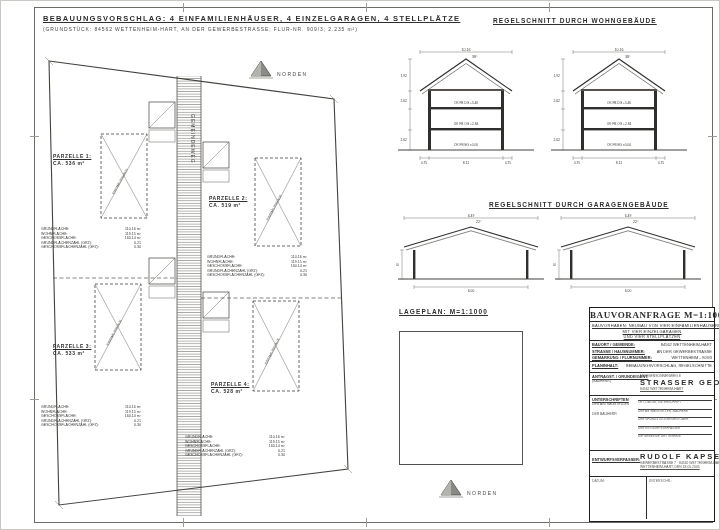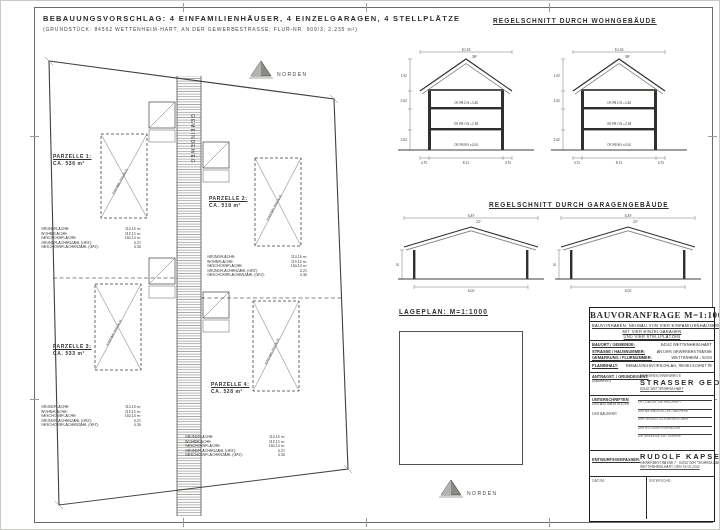--- a/index.html
+++ b/index.html
@@ -4,21 +4,21 @@
 <style>
   html,body{margin:0;padding:0;background:#d9d9d6;}
   #sheet{
     position:relative;width:720px;height:530px;background:#ffffff;
     font-family:"Liberation Sans",sans-serif;color:#2f2f2f;overflow:hidden;
     border:1px solid #c8c8c4;box-sizing:border-box;
   }
   .abs{position:absolute;}
   .frame{position:absolute;left:33px;top:6px;right:6px;bottom:6px;border:1px solid #6a6a66;}
   .tick{position:absolute;background:#9a9a96;}
-  .sheet-title{font-size:7.5px;font-weight:bold;letter-spacing:1.3px;white-space:nowrap;}
+  .sheet-title{font-size:7.5px;font-weight:bold;letter-spacing:1.3px;text-decoration:underline;white-space:nowrap;}
   .sheet-subtitle{font-size:5px;letter-spacing:.9px;color:#4a4a46;white-space:nowrap;margin-top:3px;}
   .hdr{font-size:6.5px;font-weight:bold;letter-spacing:1.1px;text-decoration:underline;white-space:nowrap;}
   .parcel-label{font-size:5px;font-weight:bold;letter-spacing:.6px;line-height:7px;}
   .parcel-label .pname{text-decoration:underline;}
   .metrics{font-size:3.6px;line-height:4.6px;color:#3a3a38;width:100px;}
   .metrics .mrow{display:flex;justify-content:space-between;white-space:nowrap;}
   .north{display:flex;align-items:flex-end;gap:4px;}
   .north .nlabel{font-size:5px;letter-spacing:1.5px;color:#4a4a46;padding-bottom:2px;}
   .lageplan-box{border:1px solid #55524e;background:#fff;}
   svg text{font-family:"Liberation Sans",sans-serif;fill:#44413d;}

